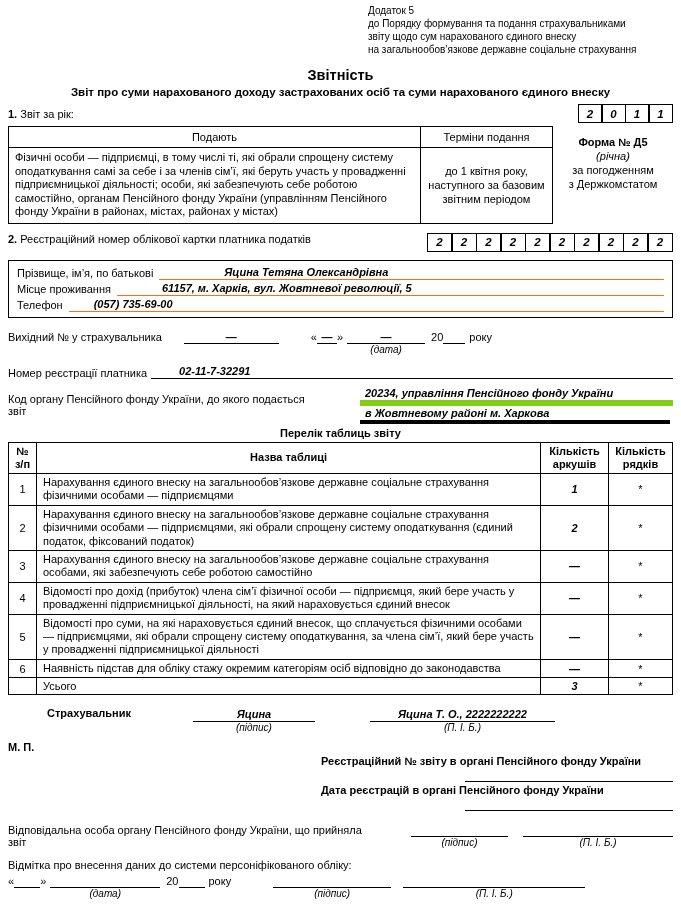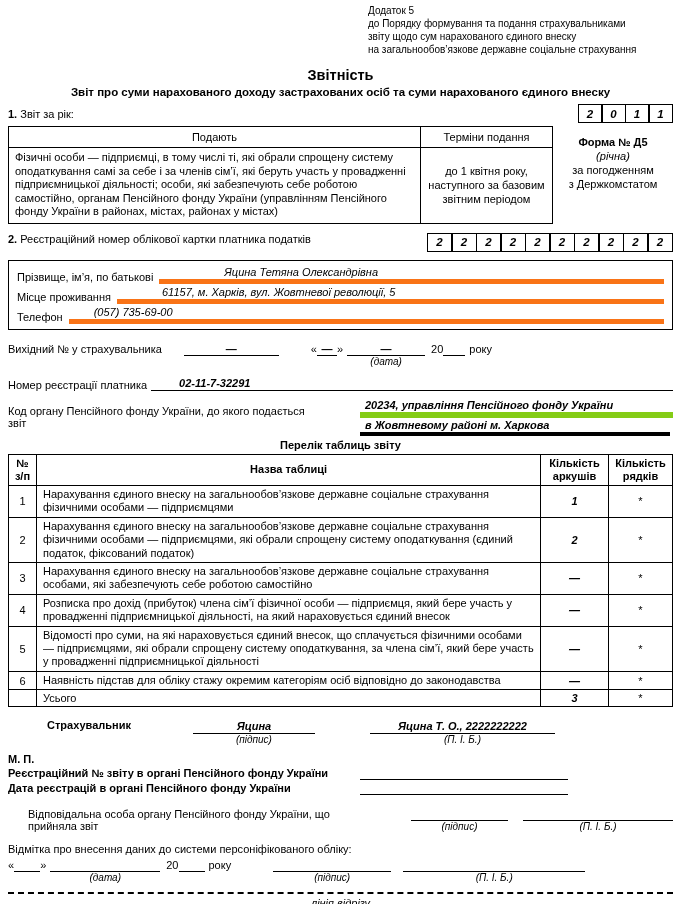--- a/index.html
+++ b/index.html
@@ -47,21 +47,21 @@
   table.submit col.c1 { width: 412px; }
   .form-stamp { flex: 1; text-align: center; padding-top: 9px; line-height: 14px; }
 
   
   .tax-row { display: flex; justify-content: space-between; align-items: flex-start; margin-top: 9px; }
 
   
   .person-box { border: 1.5px solid #000; margin-top: 8px; padding: 3px 8px 5px 8px; }
   .pline { display: flex; align-items: flex-end; margin-top: 1px; }
   .pline .lbl { white-space: nowrap; padding-right: 6px; line-height: 14px; }
-  .pline .val { flex: 1; border-bottom: 5px solid #f97316; font-weight: normal; font-style: italic; line-height: 14px; }
+  .pline .val { flex: 1; border-bottom: 1px solid #f97316; font-weight: bold; font-style: italic; line-height: 14px; }
   .pad65 { padding-left: 65px; } .pad45 { padding-left: 45px; } .pad25 { padding-left: 25px; }
 
   
   .outgoing-row { margin-top: 13px; align-items: flex-start; }
   .dash-center { text-align: center; font-weight: bold; }
 
   
   .regnum-row { margin-top: 9px; align-items: flex-end; }
   .regnum-row .val { flex: 1; border-bottom: 1px solid #000; font-weight: bold; font-style: italic; padding-left: 28px; line-height: 14px; }
 
@@ -85,25 +85,25 @@
   table.list td.rc { width: 64px; text-align: center; }
   table.list td.tot { padding: 2px 6px; }
 
   
   .sign-row { margin-top: 12px; margin-left: 39px; }
   .sig-block { display: inline-flex; flex-direction: column; text-align: center; }
   .sig-line { border-bottom: 1px solid #000; font-weight: bold; font-style: italic; line-height: 14px; }
 
   .mp { font-weight: bold; margin-top: 8px; }
 
-  .reg-row { display: flex; align-items: flex-end; margin-top: 1px; }
+  .reg-row { display: flex; align-items: flex-end; margin-top: 1px; flex-direction: column; }
   .reg-row .lbl { font-weight: bold; width: 352px; line-height: 14px; }
   .reg-row .line { width: 208px; height: 14px; border-bottom: 1px solid #000; }
 
-  .resp-row { margin-top: 13px; margin-left: 20px; }
+  .resp-row { margin-top: 13px; }
   .pers-row { margin-top: 11px; }
   .date-row { margin-top: 4px; align-items: flex-start; }
 
   .cutline { border-top: 2px dashed #000; margin-top: 9px; }
   .cutline-cap { text-align: center; font-style: italic; margin-top: 3px; }
 
   .receipt-title { margin-top: 4px; font-weight: bold; }
 </style>
 </head>
 <body>
@@ -243,21 +243,21 @@
       <td class="rc">*</td>
     </tr>
     <tr>
       <td class="num">3</td>
       <td class="nm">Нарахування єдиного внеску на загальнообов’язкове державне соціальне страхування особами, які забезпечують себе роботою самостійно</td>
       <td class="sh">—</td>
       <td class="rc">*</td>
     </tr>
     <tr>
       <td class="num">4</td>
-      <td class="nm">Розписка про дохід (прибуток) члена сім’ї фізичної особи — підприємця, який бере участь у провадженні підприємницької діяльності, на який нараховується єдиний внесок</td>
+      <td class="nm">Відомості про дохід (прибуток) члена сім’ї фізичної особи — підприємця, який бере участь у провадженні підприємницької діяльності, на який нараховується єдиний внесок</td>
       <td class="sh">—</td>
       <td class="rc">*</td>
     </tr>
     <tr>
       <td class="num">5</td>
       <td class="nm">Відомості про суми, на які нараховується єдиний внесок, що сплачується фізичними особами — підприємцями, які обрали спрощену систему оподаткування, за члена сім’ї, який бере участь у провадженні підприємницької діяльності</td>
       <td class="sh">—</td>
       <td class="rc">*</td>
     </tr>
     <tr>

